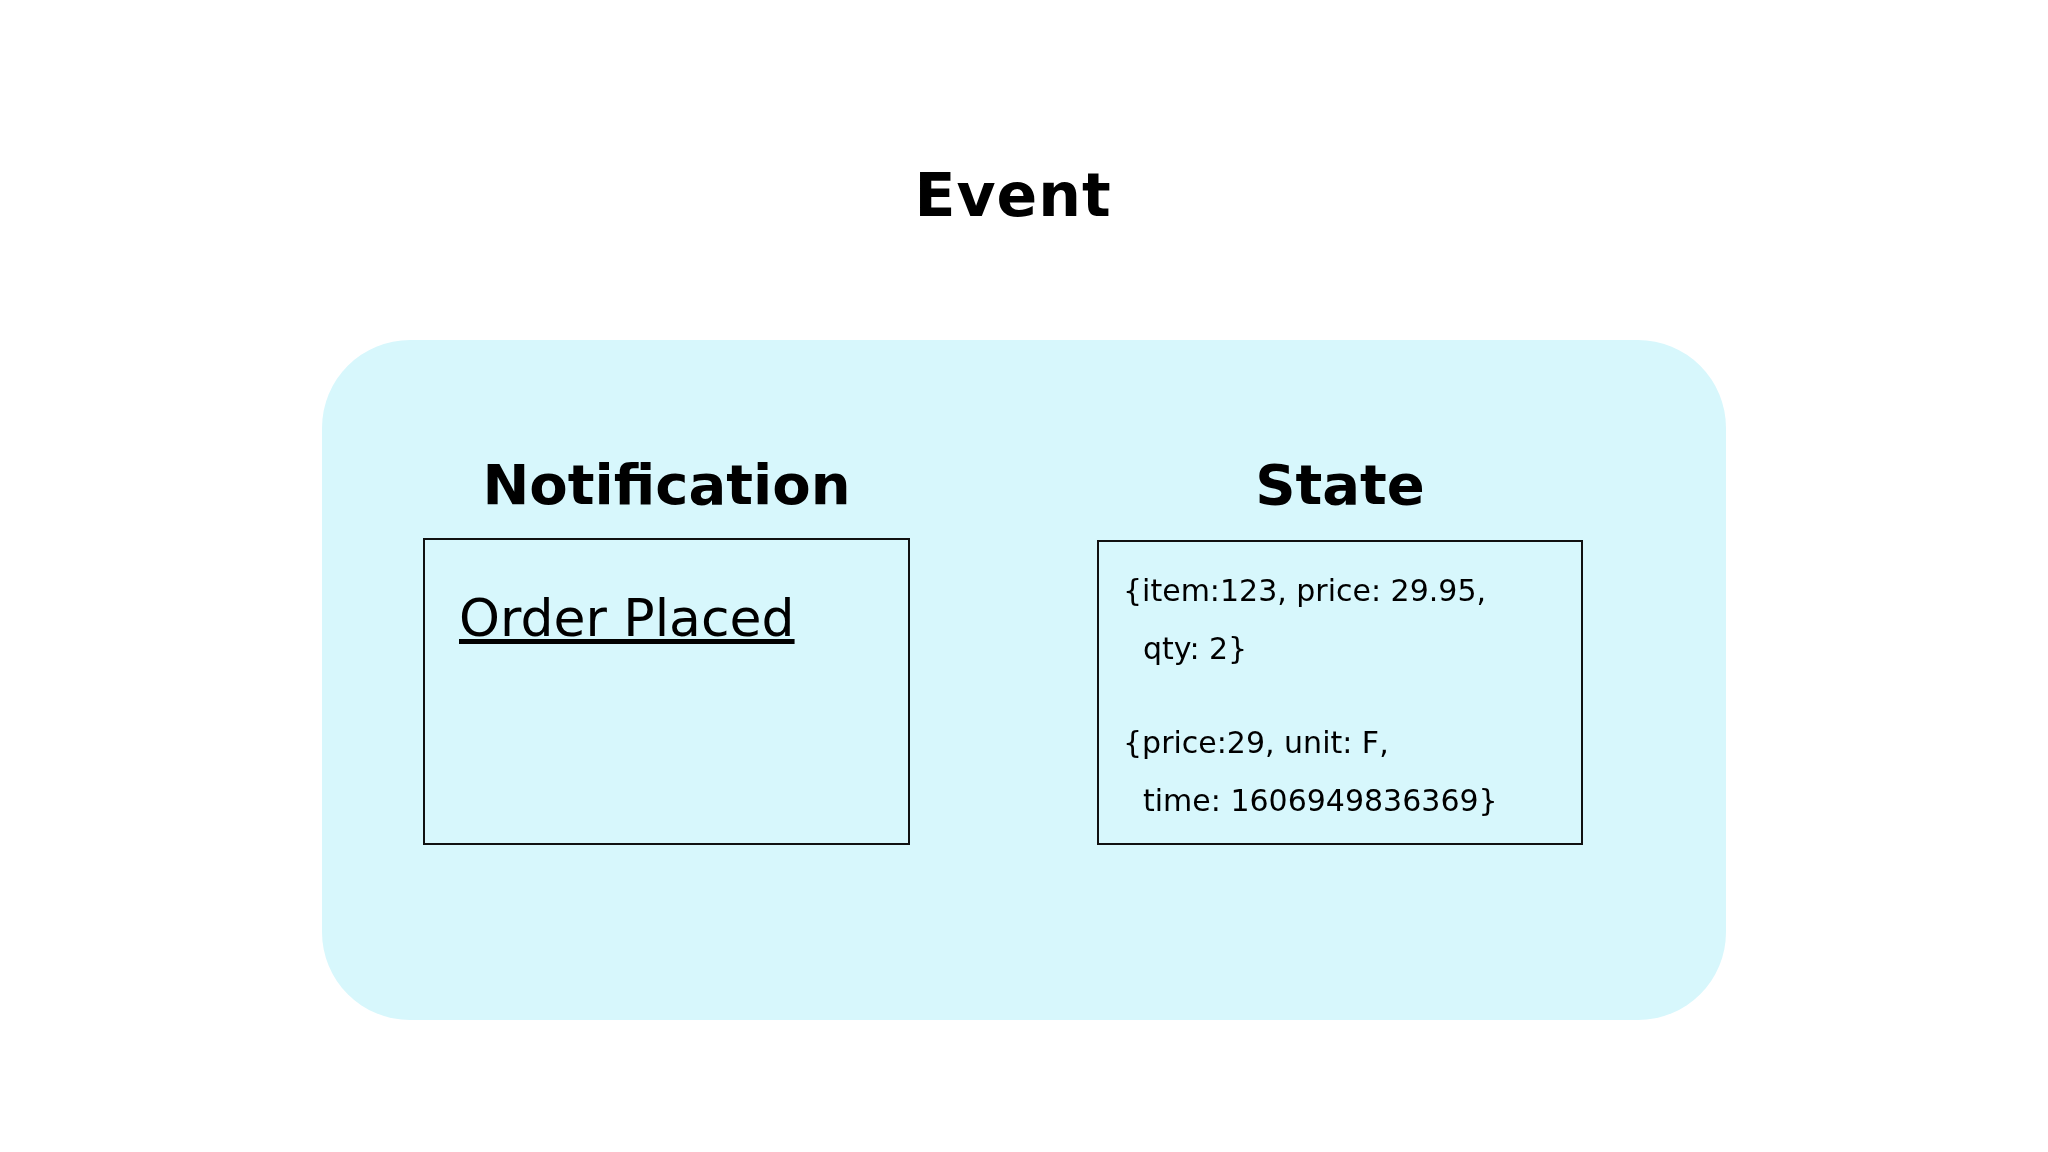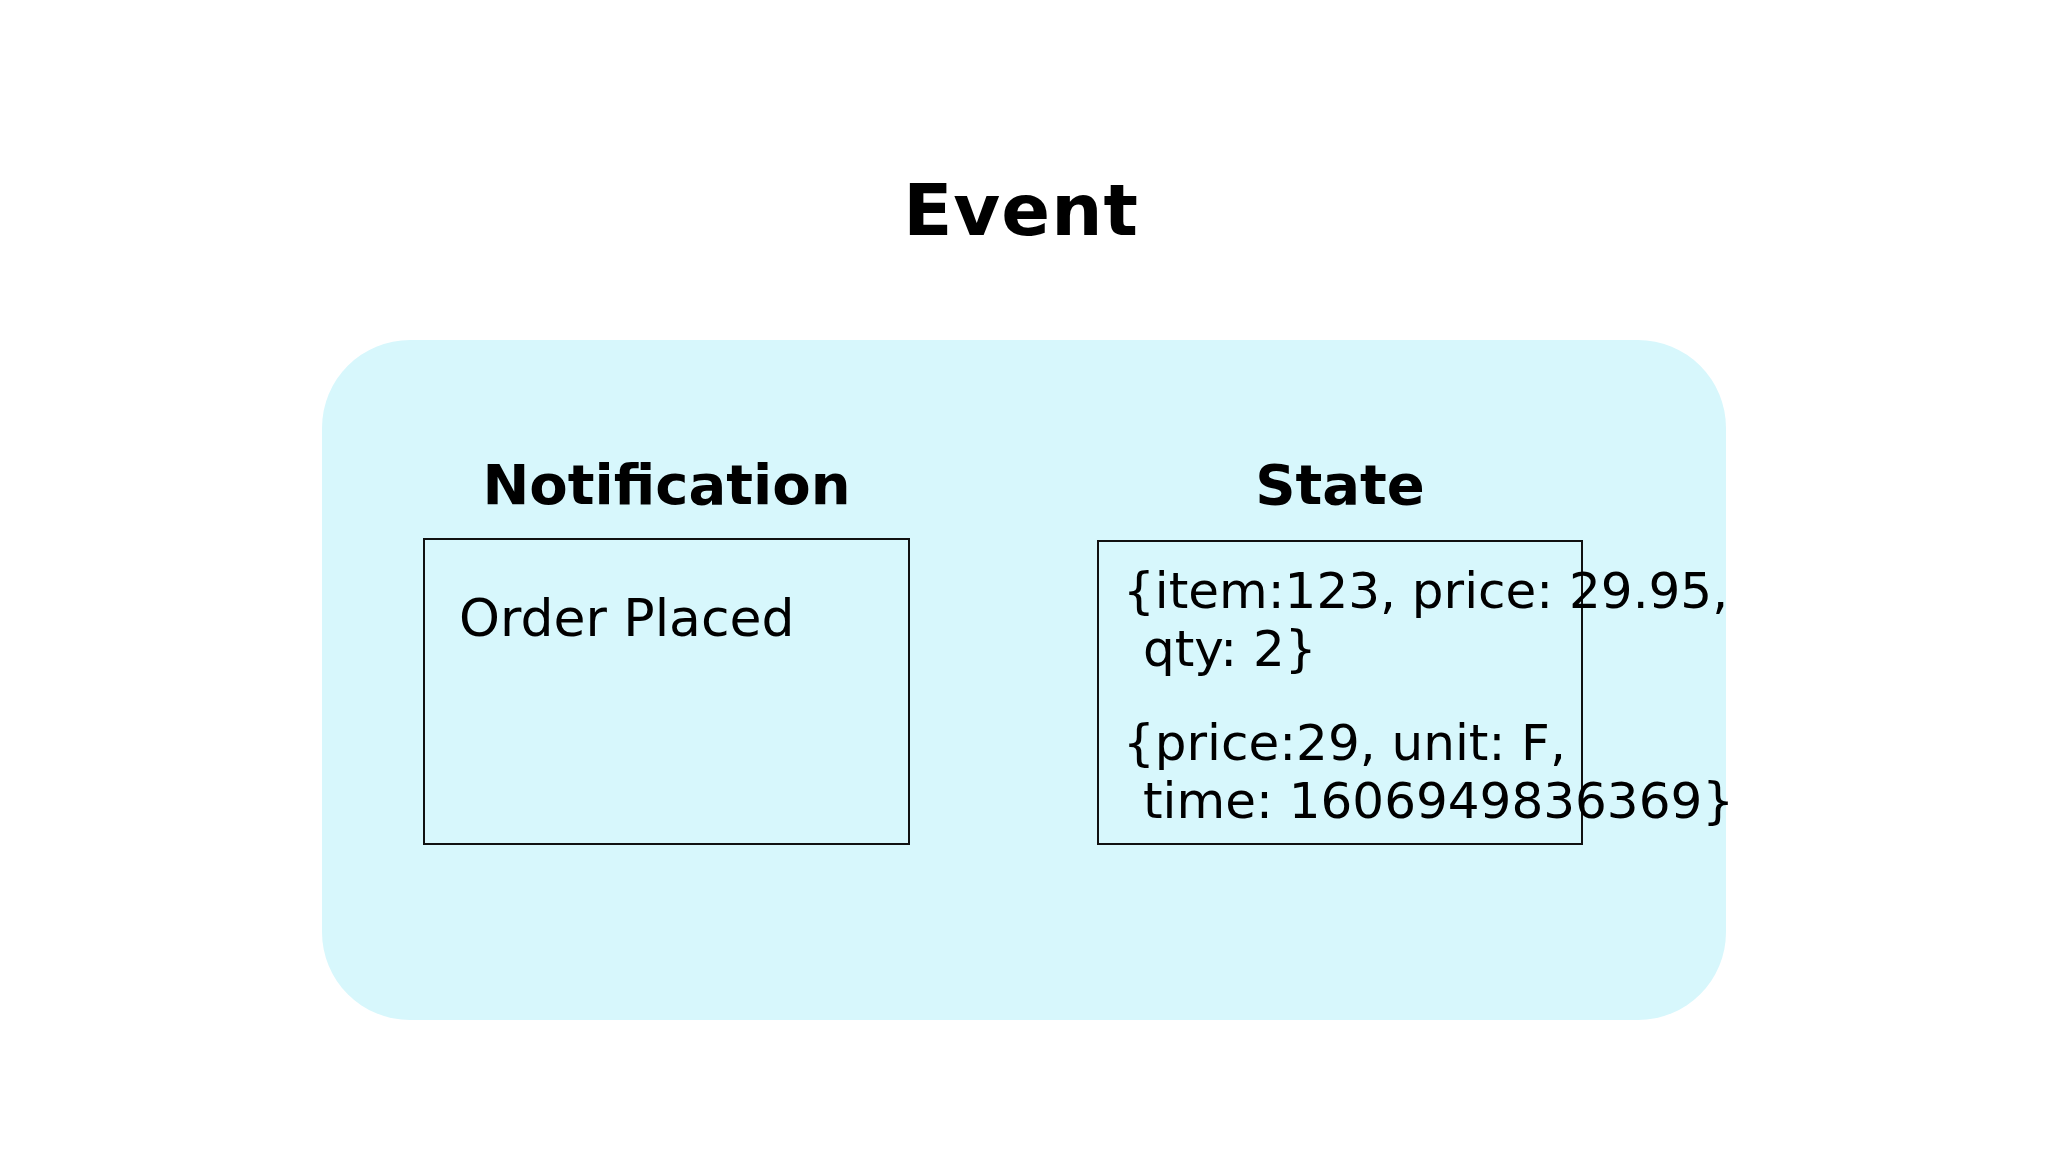--- a/index.html
+++ b/index.html
@@ -15,25 +15,25 @@
   .page {
     position: relative;
     width: 2048px;
     height: 1152px;
   }
   .title {
     position: absolute;
     left: 1005px;
     top: 152px;
     transform: translateX(-50%);
-    font-size: 72px;
+    font-size: 60px;
     font-weight: 700;
     letter-spacing: 1px;
     white-space: nowrap;
-    margin: 16px;
+    margin: 8px;
   }
   .panel {
     position: absolute;
     left: 322px;
     top: 340px;
     width: 1404px;
     height: 680px;
     background: #d7f7fc;
     border-radius: 88px;
   }
@@ -69,30 +69,31 @@
     left: 775px;
     top: 200px;
     width: 486px;
     height: 305px;
   }
   .notif-item {
     position: absolute;
     left: 34px;
     font-size: 52px;
     white-space: nowrap;
+    text-decoration: underline;
   }
   .notif-item-0 { top: 48px; }
   .notif-item-1 { top: 186px; }
   .state-obj {
     position: absolute;
     left: 0;
     width: 100%;
     padding-left: 24px;
     box-sizing: border-box;
-    font-size: 50px;
+    font-size: 30px;
     line-height: 58px;
   }
   .state-obj-0 { top: 20px; }
   .state-obj-1 { top: 172px; }
   .state-line { white-space: nowrap; }
   .state-line.indent { padding-left: 20px; }
 </style>
 </head>
 <body>
 

